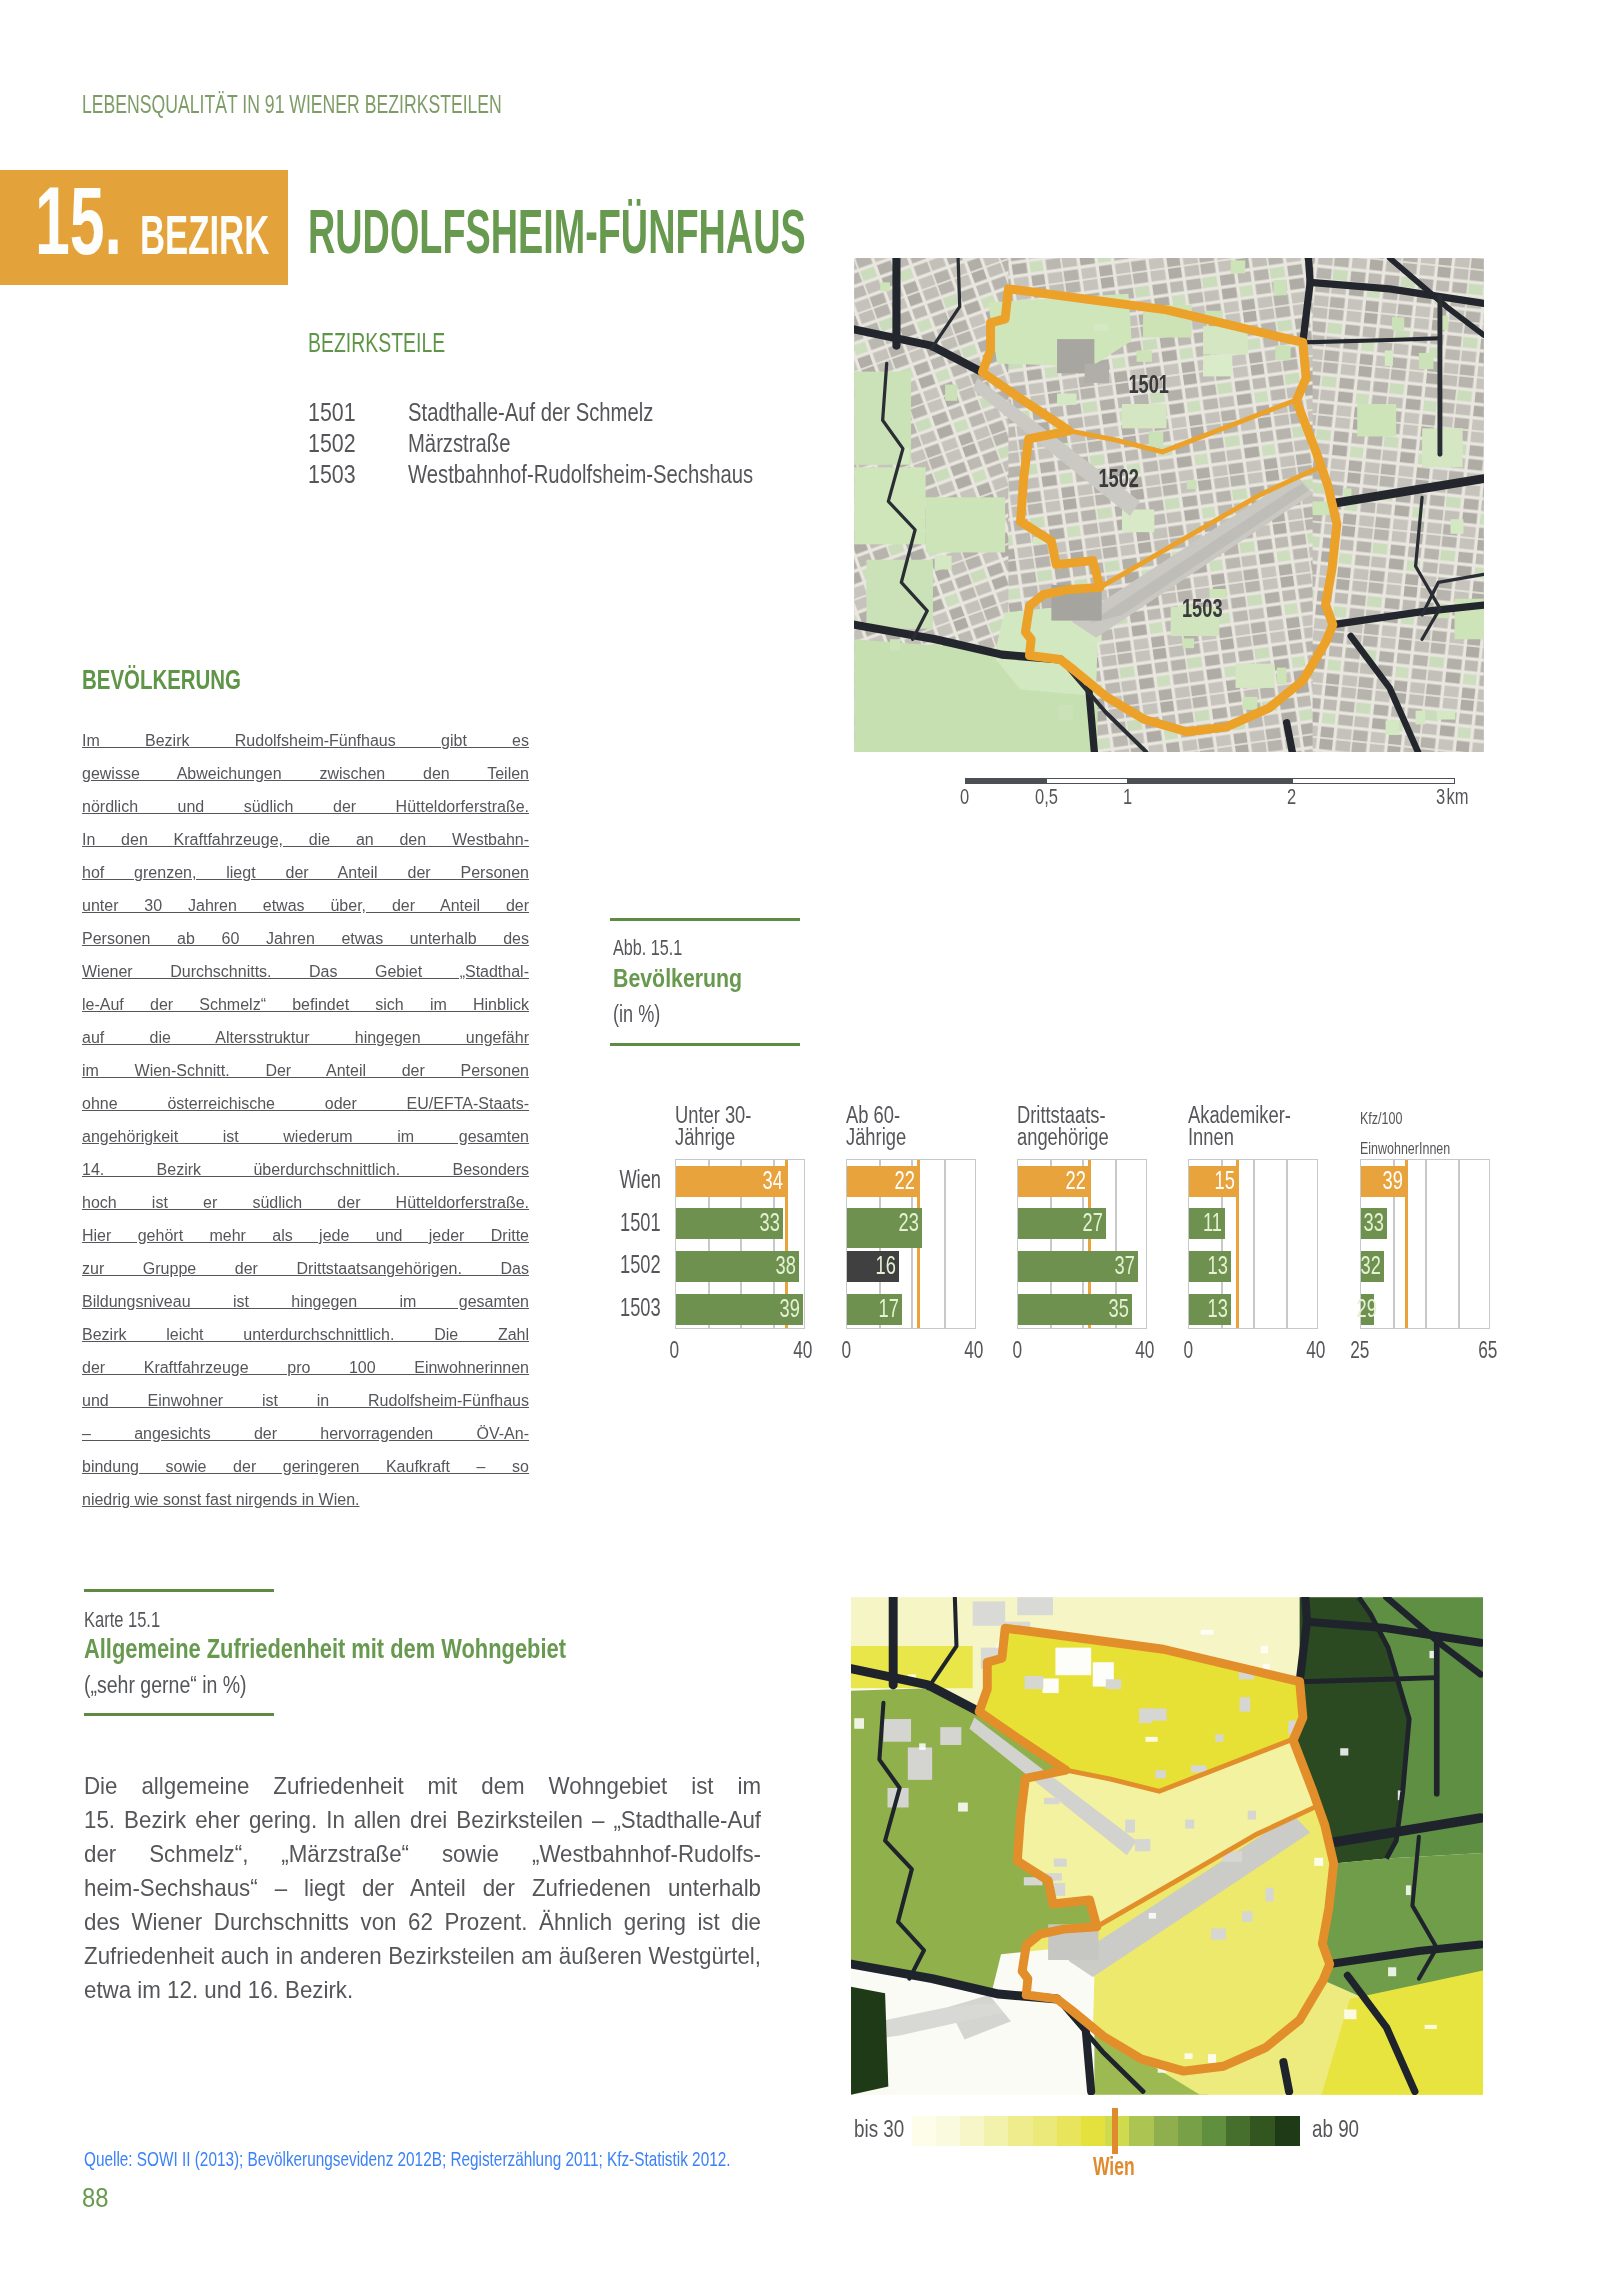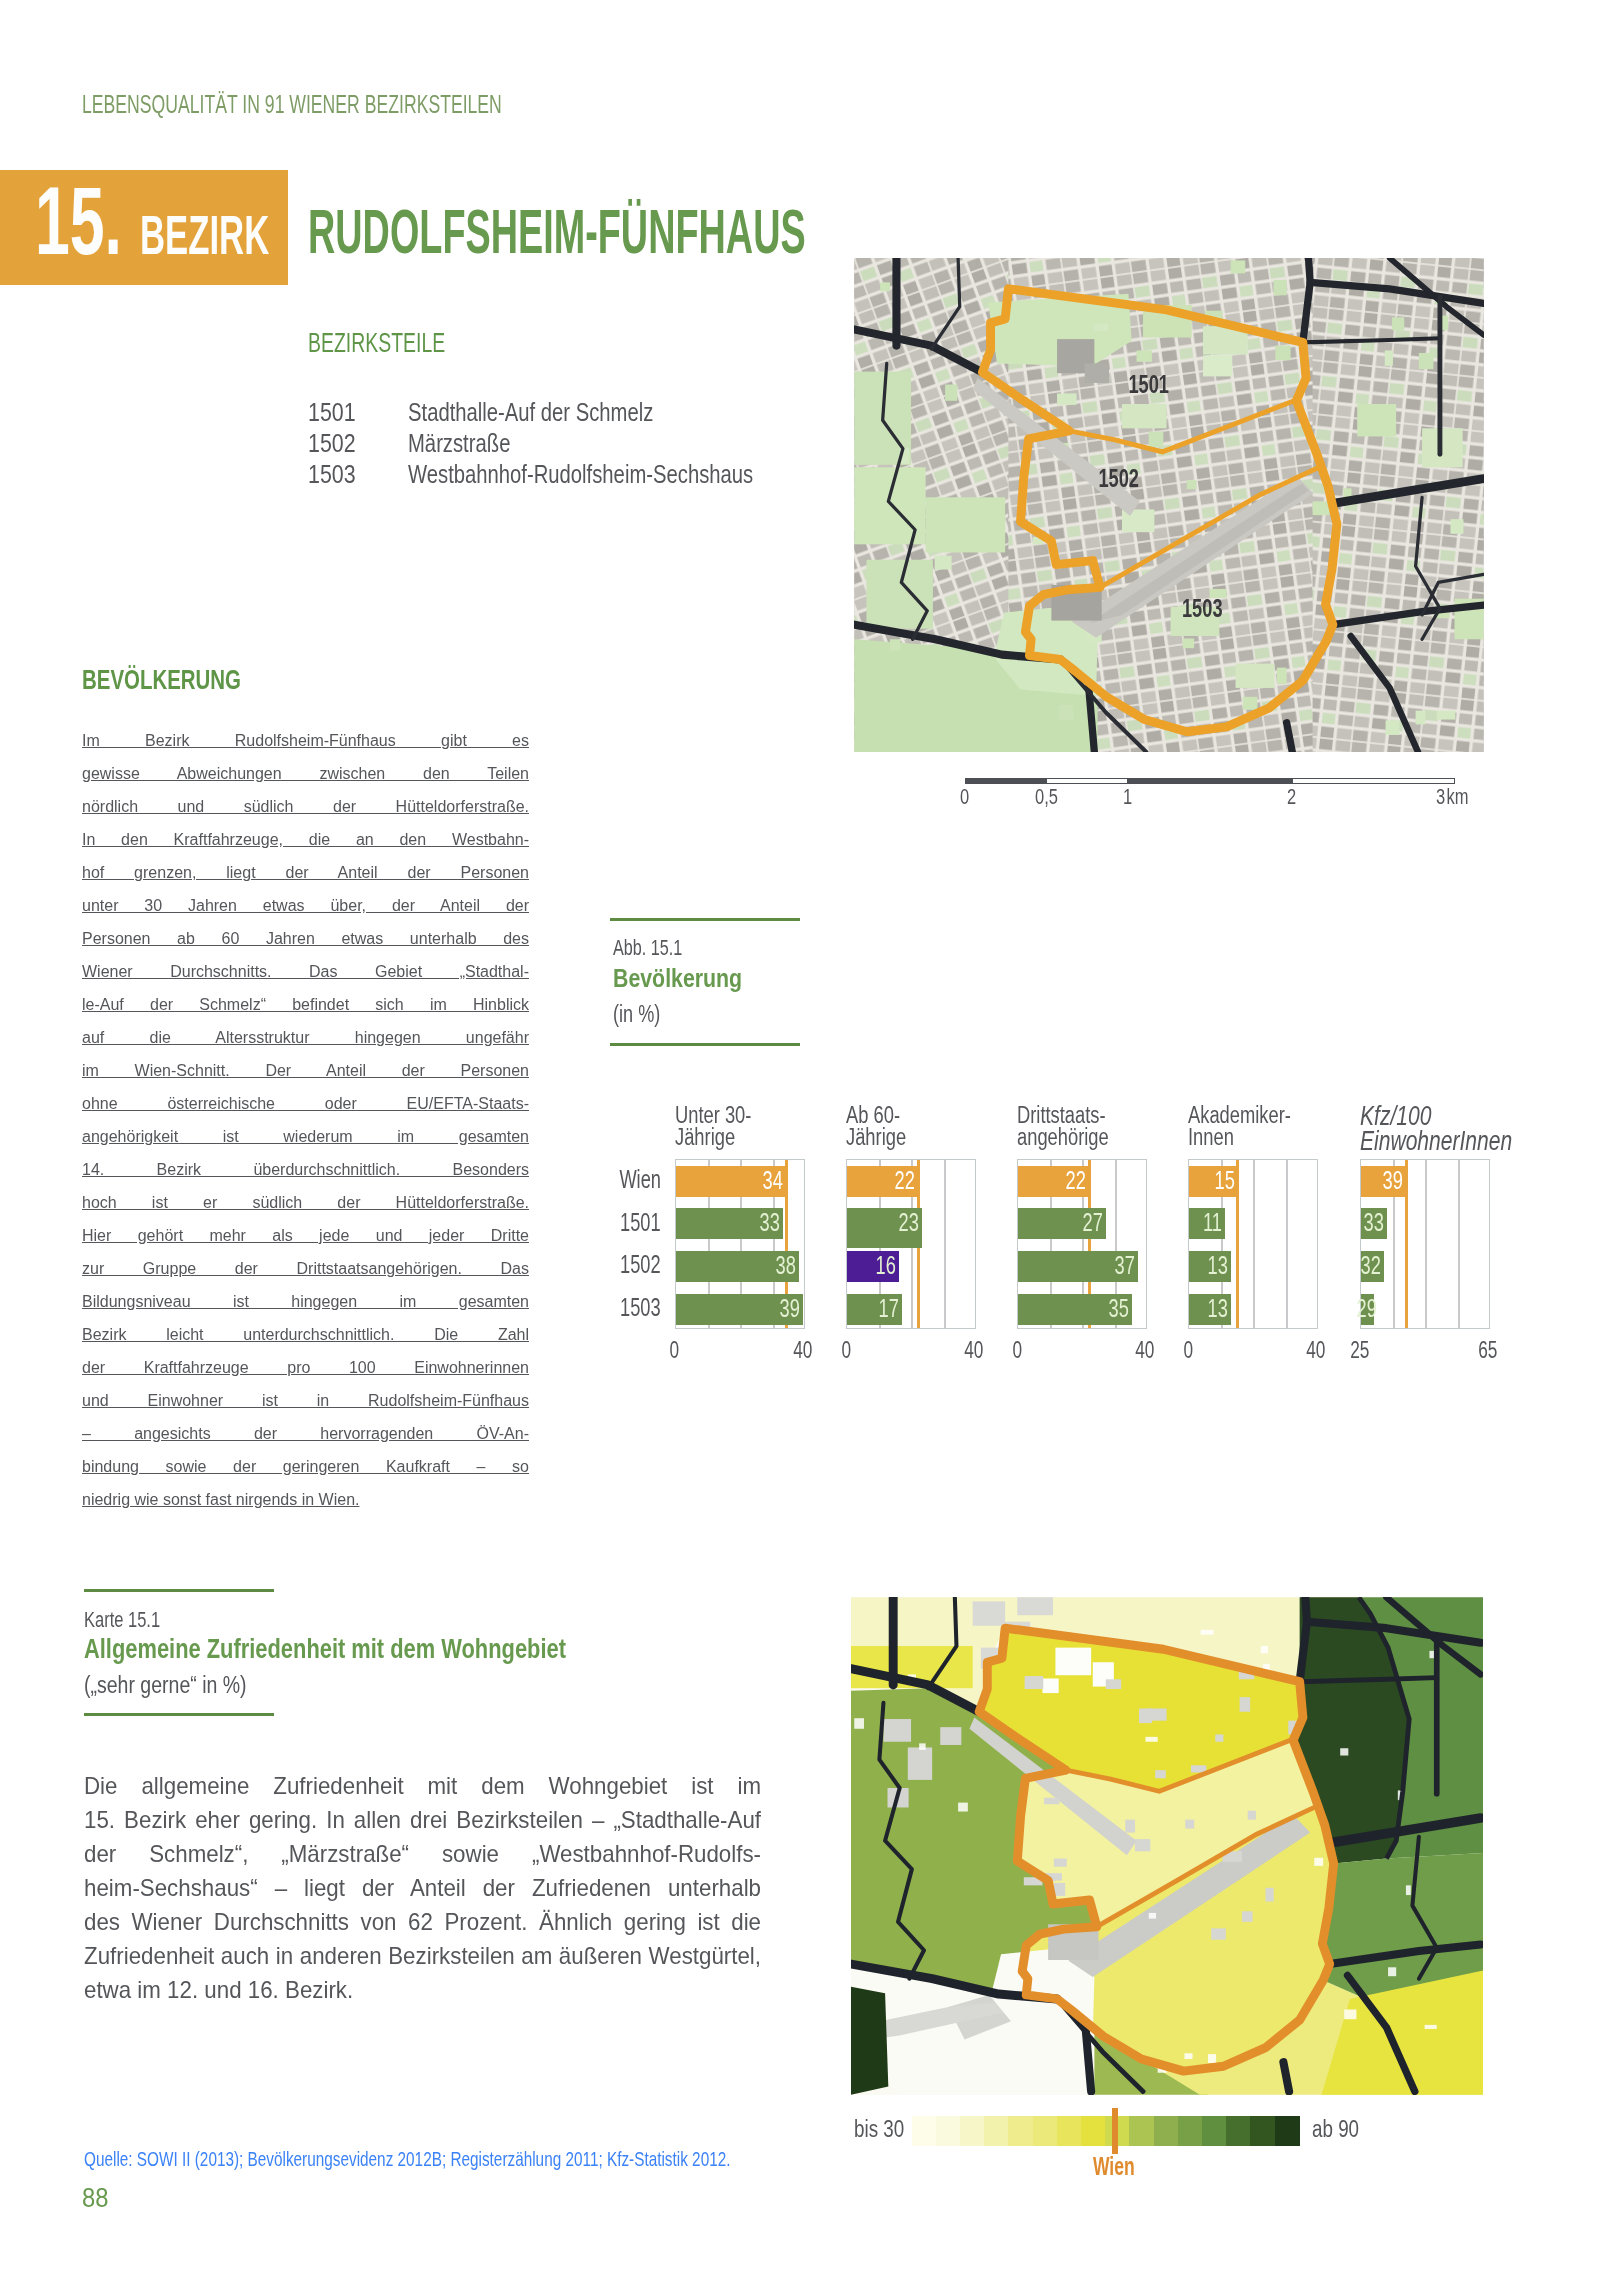--- a/index.html
+++ b/index.html
@@ -245,21 +245,21 @@
 <div style="position:absolute;left:32px;top:0;width:1.6px;height:100%;background:#C9C9CC;"></div>
 <div style="position:absolute;left:64px;top:0;width:1.6px;height:100%;background:#C9C9CC;"></div>
 <div style="position:absolute;left:97px;top:0;width:1.6px;height:100%;background:#C9C9CC;"></div>
 <div style="position:absolute;left:70px;top:0;width:3.2px;height:100%;background:#E8A33C;"></div>
 <div style="position:absolute;left:0;top:5.7px;width:71px;height:31px;background:#E8A33C;">
         <span class="cx" style="position:absolute;right:3.2px;top:2.3px;font-size:25px;color:#FFFFFF;transform:scaleX(0.73);transform-origin:100% 0;">22</span>
       </div>
 <div style="position:absolute;left:0;top:48px;width:75px;height:40px;background:#6E9150;">
         <span class="cx" style="position:absolute;right:3.2px;top:2.3px;font-size:25px;color:#E4F1D2;transform:scaleX(0.73);transform-origin:100% 0;">23</span>
       </div>
-<div style="position:absolute;left:0;top:91px;width:52px;height:31px;background:#4c1d95;">
+<div style="position:absolute;left:0;top:91px;width:52px;height:31px;background:#404040;">
         <span class="cx" style="position:absolute;right:3.2px;top:2.3px;font-size:25px;color:#E4F1D2;transform:scaleX(0.73);transform-origin:100% 0;">16</span>
       </div>
 <div style="position:absolute;left:0;top:134px;width:55px;height:31px;background:#6E9150;">
         <span class="cx" style="position:absolute;right:3.2px;top:2.3px;font-size:25px;color:#E4F1D2;transform:scaleX(0.73);transform-origin:100% 0;">17</span>
       </div>
 </div>
 
 <div class="abs gray" style="left:846px;top:1104px;font-size:23.5px;line-height:22px;"><span class="cx" style="transform:scaleX(0.78);">Ab 60-<br>Jährige</span></div>
 
 <div class="abs gray" style="left:830px;top:1339px;width:32px;text-align:center;font-size:23px;"><span class="cx" style="transform:scaleX(0.75);transform-origin:50% 0;">0</span></div>
@@ -325,21 +325,21 @@
         <span class="cx" style="position:absolute;right:3.2px;top:2.3px;font-size:25px;color:#E4F1D2;transform:scaleX(0.73);transform-origin:100% 0;">33</span>
       </div>
 <div style="position:absolute;left:0;top:91px;width:23px;height:31px;background:#6E9150;">
         <span class="cx" style="position:absolute;right:3.2px;top:2.3px;font-size:25px;color:#E4F1D2;transform:scaleX(0.73);transform-origin:100% 0;">32</span>
       </div>
 <div style="position:absolute;left:0;top:134px;width:13px;height:31px;background:#6E9150;">
         <span class="cx" style="position:absolute;right:-2.4px;top:2.3px;font-size:25px;color:#E4F1D2;transform:scaleX(0.73);transform-origin:100% 0;">29</span>
       </div>
 </div>
 
-<div class="abs gray" style="left:1360px;top:1104px;font-size:27px;line-height:25px;font-style:italic;"><span class="cx" style="transform:scaleX(0.78);">Kfz/100<br>EinwohnerInnen</span></div>
+<div class="abs gray" style="left:1360px;top:1104px;font-size:16px;line-height:30px;"><span class="cx" style="transform:scaleX(0.78);">Kfz/100<br>EinwohnerInnen</span></div>
 
 <div class="abs gray" style="left:1344px;top:1339px;width:32px;text-align:center;font-size:23px;"><span class="cx" style="transform:scaleX(0.75);transform-origin:50% 0;">25</span></div>
 <div class="abs gray" style="left:1472px;top:1339px;width:32px;text-align:center;font-size:23px;"><span class="cx" style="transform:scaleX(0.75);transform-origin:50% 0;">65</span></div>
 
 <div class="abs" style="left:84px;top:1589px;width:190px;height:3.2px;background:#5D8B41;"></div>
 
 <div class="abs" style="left:84px;top:1609px;font-size:22px;color:#55565A;font-weight:normal;"><span class="cx" style="transform:scaleX(0.75);">Karte 15.1</span></div>
 
 <div class="abs" style="left:84px;top:1636px;font-size:27px;color:#67994E;font-weight:bold;text-align:center;"><span class="cx" style="transform:scaleX(0.81);">Allgemeine Zufriedenheit mit dem Wohngebiet</span></div>
 

